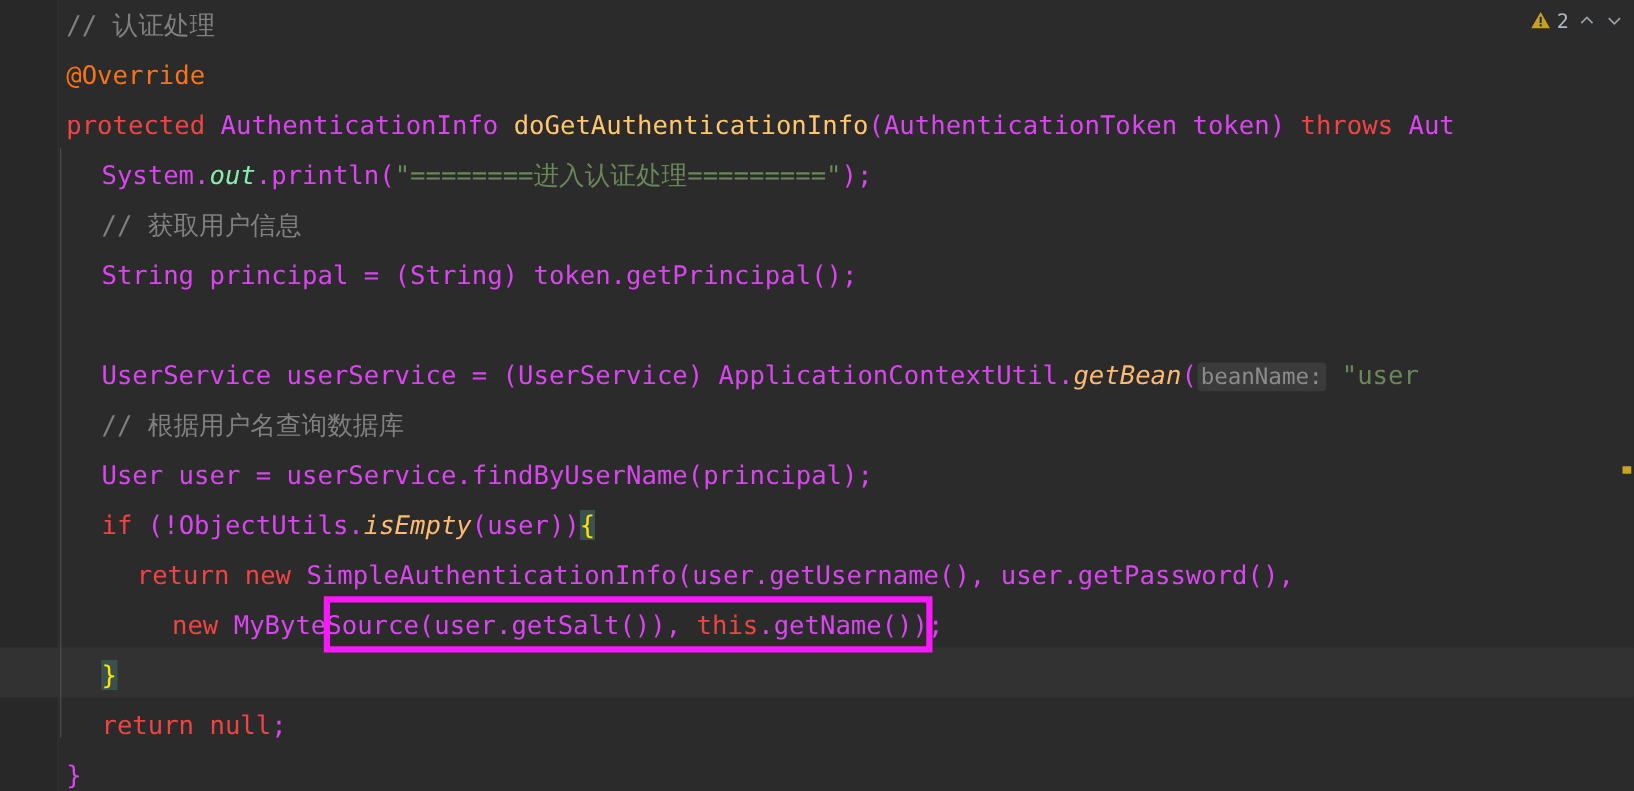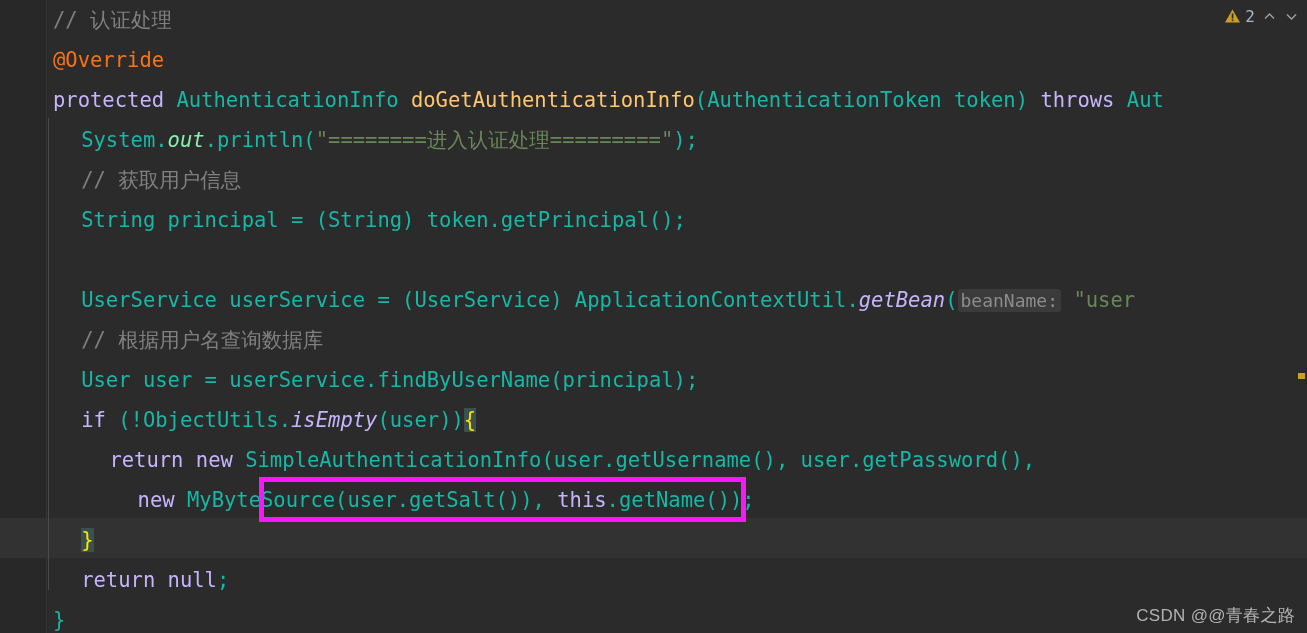--- a/index.html
+++ b/index.html
@@ -73,25 +73,25 @@
     white-space: pre;
     padding-left: 53px;
     box-sizing: border-box;
     font-size: 20.5px;
     line-height: 40px;
   }
 
   
   .t-comment   { color: #808080; }
   .t-annot     { color: #f97316; }
-  .t-kw        { color: #c4b5fd; }
-  .t-plain     { color: #14b8a6; }
+  .t-kw        { color: #ef4444; }
+  .t-plain     { color: #d946ef; }
   .t-str       { color: #6a8759; }
   .t-field     { color: #86efac; font-style: italic; }
-  .t-staticm   { color: #c4b5fd; font-style: italic; }
+  .t-staticm   { color: #fdba74; font-style: italic; }
   .t-brace-hl  { color: #ffe400; background: #3b514d; }
   .t-hint      {
     color: #8c8c8c;
     background: #3b3b3b;
     border-radius: 3px;
     padding: 1px 3px;
     font-size: 18px;
   }
 
   
@@ -182,15 +182,14 @@
     <svg class="chev" width="15" height="15" viewBox="0 0 15 15">
       <path d="M3 9.5 L7.5 5 L12 9.5" stroke="#9aa0a6" stroke-width="1.4" fill="none"></path>
     </svg>
     <svg class="chev" width="15" height="15" viewBox="0 0 15 15">
       <path d="M3 5.5 L7.5 10 L12 5.5" stroke="#9aa0a6" stroke-width="1.4" fill="none"></path>
     </svg>
   </div>
 
   <div class="stripe"></div>
 
-  <div class="watermark">CSDN @@青春之路</div>
 
 </div>
 
 </body></html>

